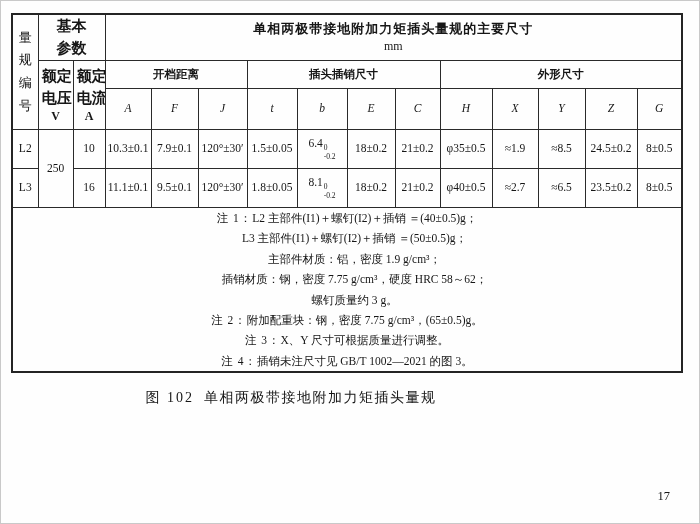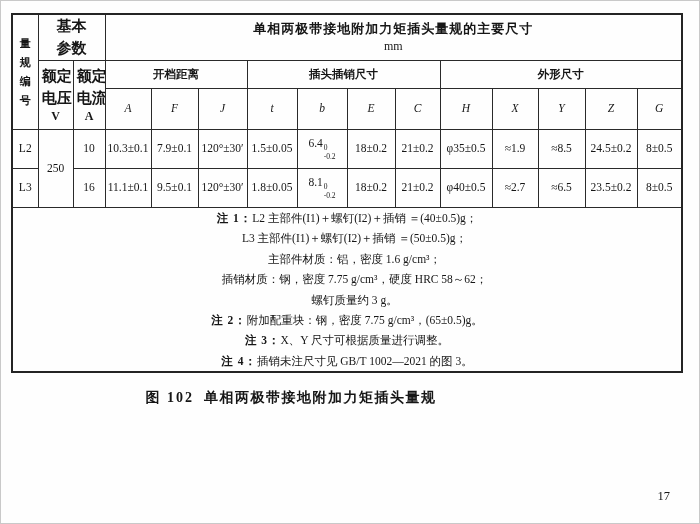--- a/index.html
+++ b/index.html
@@ -30,21 +30,21 @@
     overflow:hidden;
   }
   tr.r1 td{height:45px;}
   tr.r2 td{height:27px;}
   tr.r3 td{height:40px;}
   tr.dr td{height:38px;margin-left:27px;}
   .hd{font-weight:bold;font-size:12.5px;}
   .vtext{
     display:inline-block;width:1.15em;
     word-break:break-all;line-height:1.75;
-    font-weight:bold;font-size:11px;
+    font-weight:normal;font-size:13px;
   }
   .w2{
     display:inline-block;width:2.3em;
     word-break:break-all;line-height:1.45;
     font-weight:bold;font-size:15px;
   }
   .unit-line{font-weight:bold;font-size:12px;margin-top:1px;}
   .title-cell div.t1{font-weight:bold;font-size:13px;letter-spacing:1px;text-align:center;}
   .title-cell div.t2{font-size:12px;margin-top:3px;}
   .lt{font-style:italic;font-size:13.5px;font-family:"Liberation Serif",serif;}
@@ -55,24 +55,24 @@
     text-align:left;
   }
   td.notes-cell{
     text-align:left;vertical-align:top;
     padding:7px 12px 6px 24px;
     height:162px;
     font-size:12.3px;
   }
   .note-line{line-height:20.4px;white-space:nowrap;}
   .note-line.cont{padding-left:15px;text-align:center;}
-  .note-label{letter-spacing:1px;font-weight:bold;}
+  .note-label{letter-spacing:1px;}
   .caption{
     position:absolute;left:0;top:388px;width:580px;
-    text-align:center;font-weight:bold;font-size:14px;
+    text-align:center;font-weight:normal;font-size:14px;
     letter-spacing:1.5px;
   }
   .caption .cap-prefix{margin-right:10px;letter-spacing:2px;}
   .page-number{
     position:absolute;right:29px;bottom:19px;
     font-size:12.5px;
   }
 </style>
 </head>
 <body>
@@ -175,21 +175,21 @@
         <td>≈2.7</td>
         <td>≈6.5</td>
         <td>23.5±0.2</td>
         <td>8±0.5</td>
       </tr>
 
       <tr>
         <td colspan="15" class="notes-cell">
           <div class="note-line"><span class="note-label">注 1：</span><span>L2 主部件(I1)＋螺钉(I2)＋插销 ＝(40±0.5)g；</span></div>
           <div class="note-line cont"><span>L3 主部件(I1)＋螺钉(I2)＋插销 ＝(50±0.5)g；</span></div>
-          <div class="note-line cont"><span>主部件材质：铝，密度 1.6 g/cm³；</span></div>
+          <div class="note-line cont"><span>主部件材质：铝，密度 1.9 g/cm³；</span></div>
           <div class="note-line cont"><span>插销材质：钢，密度 7.75 g/cm³，硬度 HRC 58～62；</span></div>
           <div class="note-line cont"><span>螺钉质量约 3 g。</span></div>
           <div class="note-line"><span class="note-label">注 2：</span><span>附加配重块：钢，密度 7.75 g/cm³，(65±0.5)g。</span></div>
           <div class="note-line"><span class="note-label">注 3：</span><span>X、Y 尺寸可根据质量进行调整。</span></div>
           <div class="note-line"><span class="note-label">注 4：</span><span>插销未注尺寸见 GB/T 1002—2021 的图 3。</span></div>
         </td>
       </tr>
     </tbody>
   </table>
 

